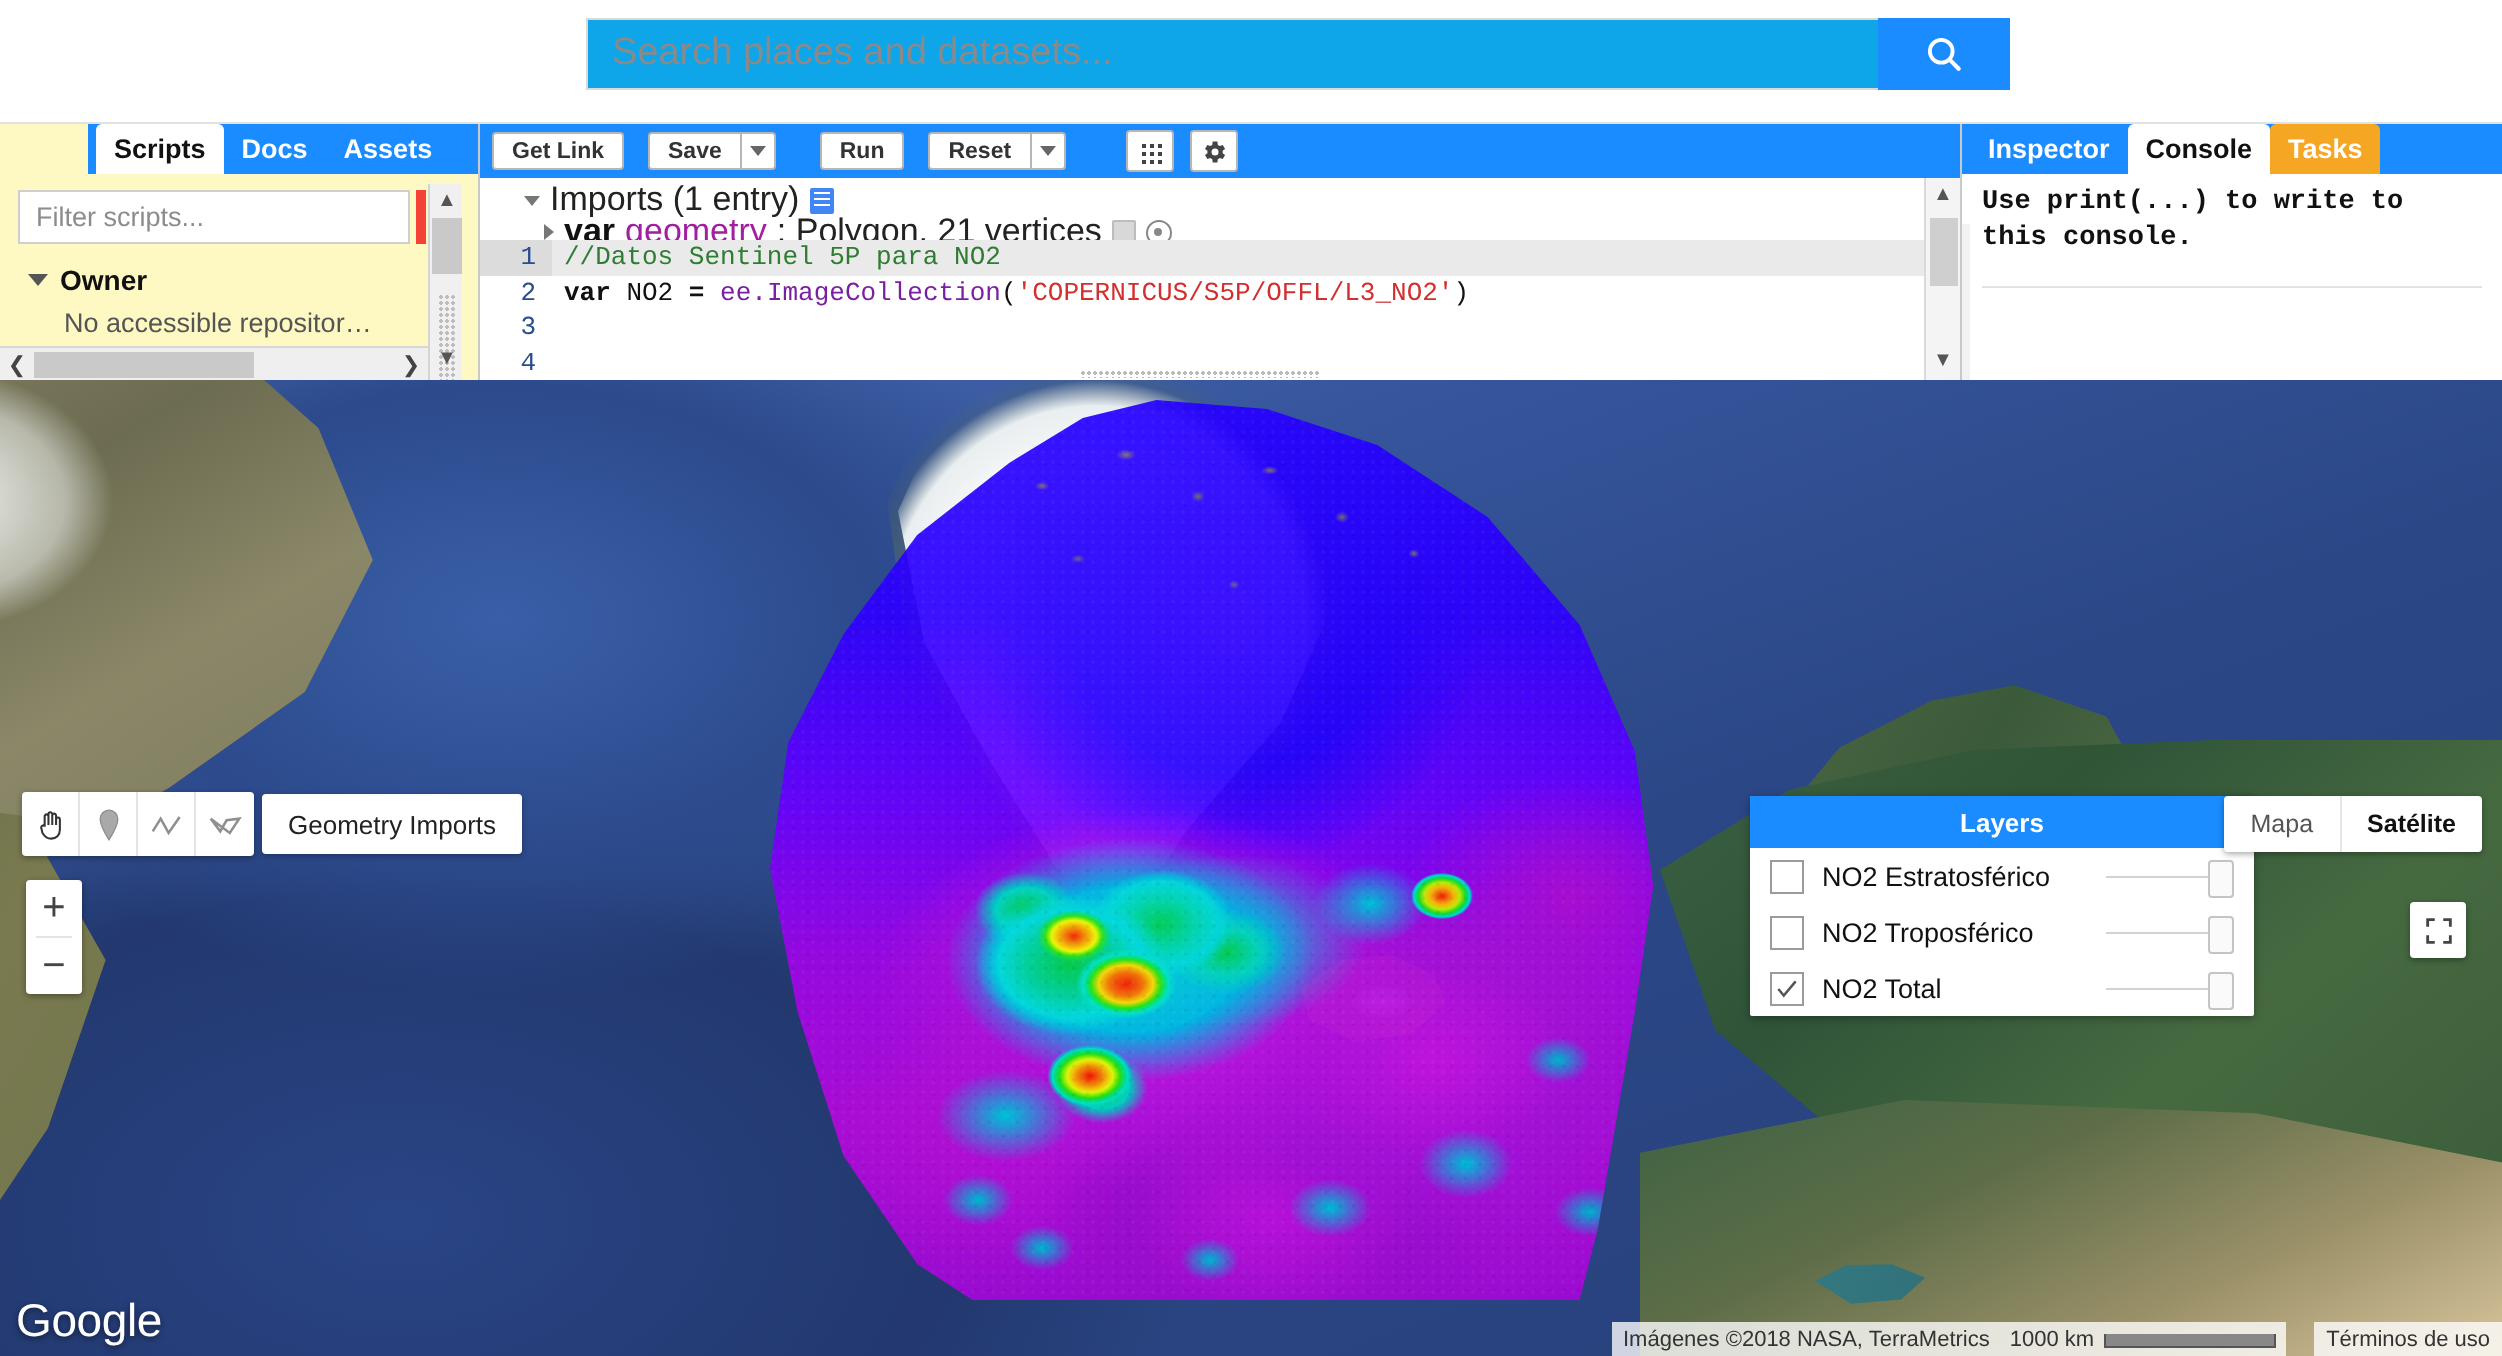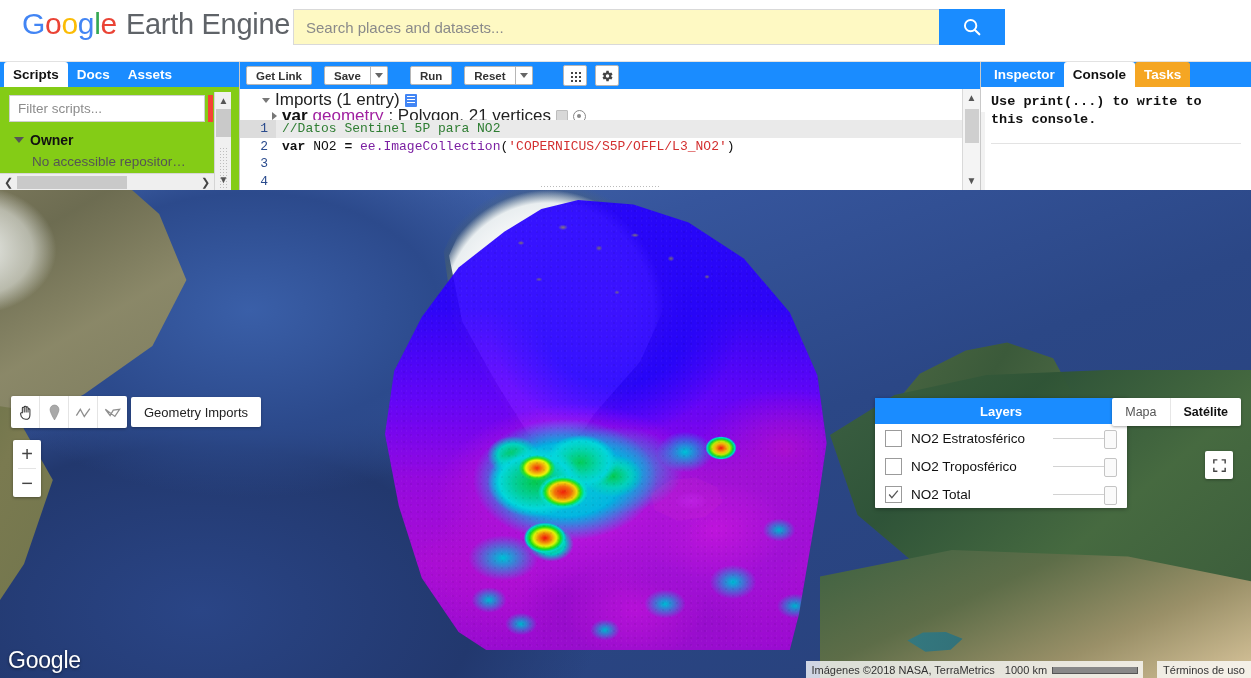--- a/index.html
+++ b/index.html
@@ -23,40 +23,40 @@
   .brand .g1 { color:#4285F4; } .brand .g2 { color:#EA4335; }
   .brand .g3 { color:#FBBC05; } .brand .g4 { color:#4285F4; }
   .brand .g5 { color:#34A853; } .brand .g6 { color:#EA4335; }
   .brand .gee { color:#5f6368; font-weight: 400; margin-left: 9px; font-size: 29px;}
 
   .searchwrap {
     position:absolute; left: 293px; top: 9px; width: 712px; height: 36px;
     display:flex;
   }
   .searchbox {
-    flex: 1; border: 1px solid #d9d9d9; border-right: none; background:#fef9c3;
-    padding: 0 12px; font-size: 15px; color:#444;
+    flex: 1; border: 1px solid #d9d9d9; border-right: none; background:#0ea5e9;
+    padding: 0 12px; font-size: 19px; color:#444;
     font-family: "Liberation Sans", sans-serif; outline:none;
   }
   .searchbox::placeholder { color:#8a8a8a; }
   .searchbtn {
     width: 66px; background:#1a8cff; border:none; cursor:pointer;
     display:flex; align-items:center; justify-content:center;
   }
   .searchbtn svg { width: 22px; height: 22px; }
 
   
   .midrow {
     position:absolute; left:0; top:62px; width:1251px; height:128px;
     display:flex; background:#f4f4f4;
   }
 
   
-  .leftpanel { width:240px; height:148px; position:relative; background:#84cc16;
-     border-right:1px solid #c9c9c9; }
+  .leftpanel { width:240px; height:148px; position:relative; background:#fef9c3;
+     border-right:1px solid #c9c9c9;padding-left:44px; }
   .tabstrip { height:25px; background:#1a8cff; display:flex; align-items:flex-end; padding-left:4px;}
   .tab {
     height:25px; padding:0 9px; display:flex; align-items:center;
     font-size:13.5px; font-weight:bold; color:#fff; cursor:pointer;
     border-radius:3px 3px 0 0; white-space:nowrap;
   }
   .tab.active { background:#fff; color:#111; }
   .tab.orange { background:#F5A623; color:#fff; }
 
   .lp-body { position:absolute; left:0; top:25px; width:240px; height:103px; }
@@ -377,23 +377,20 @@
      border-top:none; background:#888; margin-left:5px; position:relative; top:1px;}
   .terms { background:rgba(255,255,255,0.78); display:flex;align-items:center; padding:0 6px;
      margin-left:14px; white-space:nowrap; }
 </style>
 </head>
 <body>
 
 <div class="app">
 
   <div class="topbar">
-    <div class="brand">
-      <span class="g1">G</span><span class="g2">o</span><span class="g3">o</span><span class="g4">g</span><span class="g5">l</span><span class="g6">e</span><span class="gee">Earth Engine</span>
-    </div>
 
     <div class="searchwrap">
       <input class="searchbox" type="text" placeholder="Search places and datasets..." style="">
       <div class="searchbtn">
         <svg viewBox="0 0 24 24">
           <circle cx="10.5" cy="10.5" r="6.2" fill="none" stroke="#fff" stroke-width="2.1"></circle>
           <line x1="15.2" y1="15.2" x2="20" y2="20" stroke="#fff" stroke-width="2.3" stroke-linecap="round"></line>
         </svg>
       </div>
     </div>

